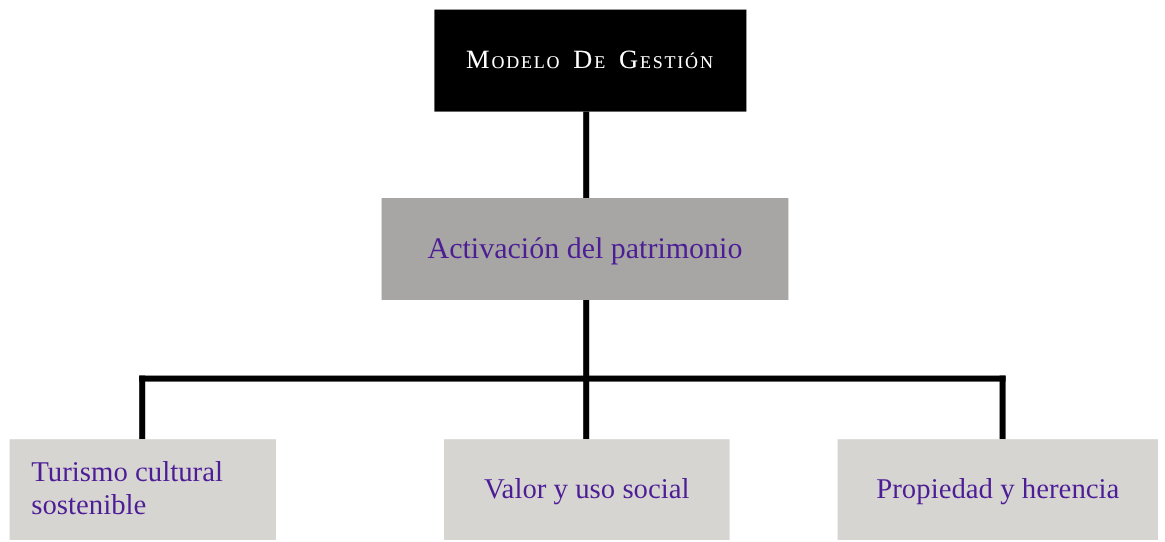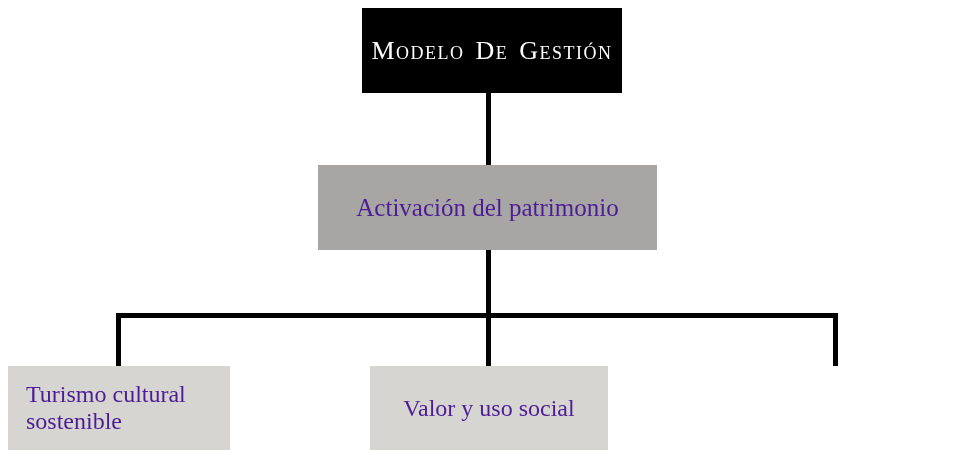--- a/index.html
+++ b/index.html
@@ -24,21 +24,21 @@
     color: #4c1d95;
     text-align: center;
     line-height: 1.12;
   }
   .node-root {
     left: 362px; top: 8px;
     width: 260px; height: 85px;
     background: #000000;
     color: #ffffff;
     font-variant: small-caps;
-    font-size: 26px;
+    font-size: 22px;
     letter-spacing: 1.5px;
     word-spacing: 3px;
   }
   .node-level1 {
     left: 318px; top: 165px;
     width: 339px; height: 85px;
     background: #a7a6a4;
     font-size: 25px;
   }
   .node-child {
@@ -86,14 +86,17 @@
   </div>
 
   <div class="node node-child node-child-1">
     <span>Turismo cultural sostenible</span>
   </div>
 
   <div class="node node-child node-child-2">
     <span>Valor y uso social</span>
   </div>
 
+  <div class="node node-child node-child-3">
+    <span>Propiedad y herencia</span>
+  </div>
 
 </div>
 
 </body></html>

